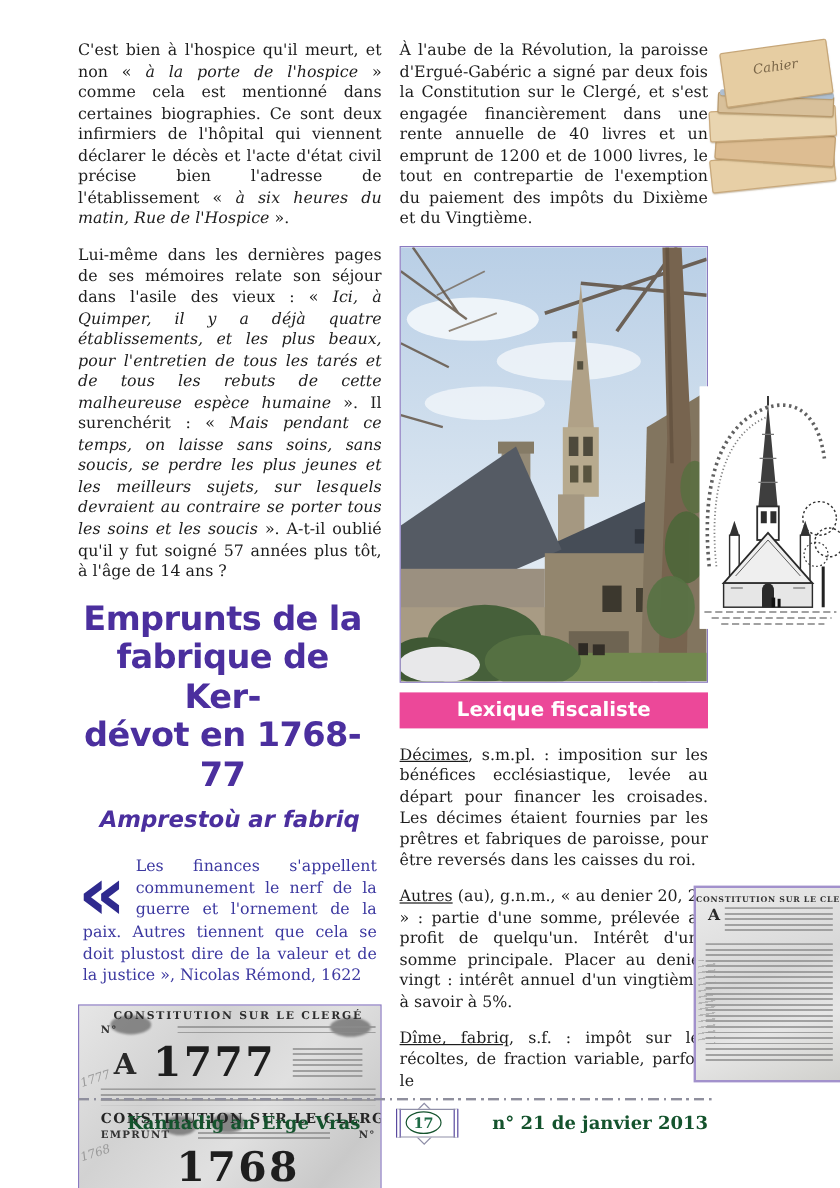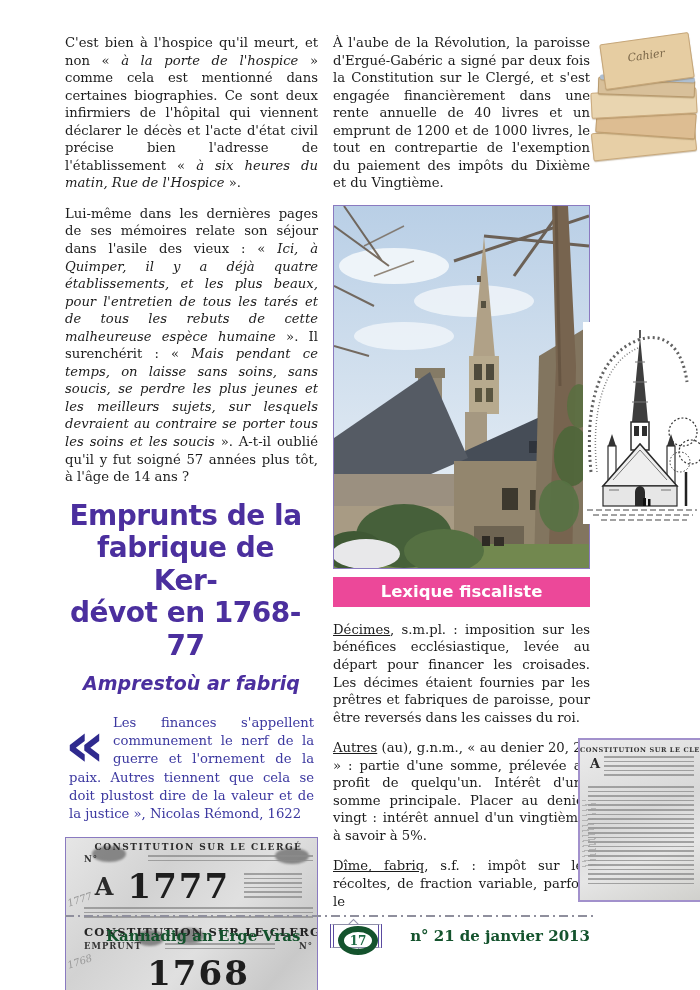--- a/index.html
+++ b/index.html
@@ -89,21 +89,21 @@
   .ornament .diamond{
     position:absolute;left:11px;top:3px;width:23px;height:23px;
     border:1px solid #8f8fa8;transform:rotate(45deg);background:#fff;
   }
   .ornament .box{
     position:absolute;left:0;top:3px;width:44px;height:22px;background:#fff;
     border-left:4px double #5a4aa0;border-right:4px double #5a4aa0;
     border-top:1px solid #8f8fa8;border-bottom:1px solid #8f8fa8;
   }
   .ornament .oval{
-    position:absolute;left:8px;top:5px;width:28px;height:17px;border:6px solid #14532d;
+    position:absolute;left:8px;top:5px;width:28px;height:17px;border:1px solid #14532d;
     border-radius:50%;display:flex;align-items:center;justify-content:center;
   }
   .ornament .num{font-weight:bold;font-size:12px;color:#1e6b45;font-family:"DejaVu Serif",serif;}
 </style>
 </head>
 <body>
 
 <div class="page">
 
   <div class="col-left">

